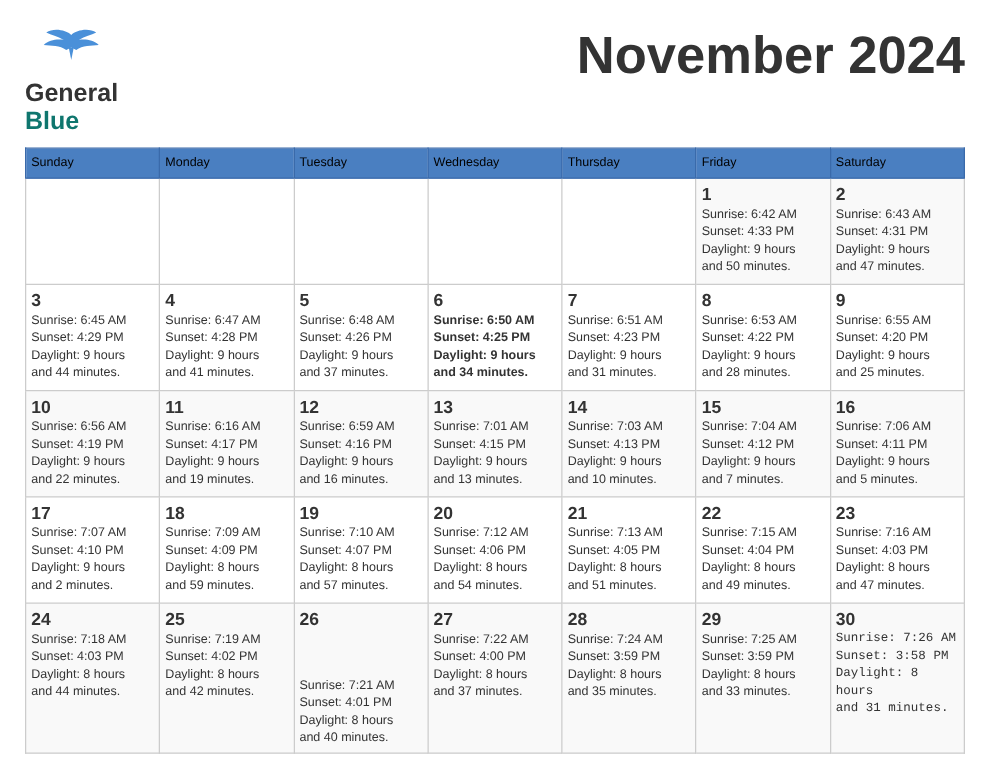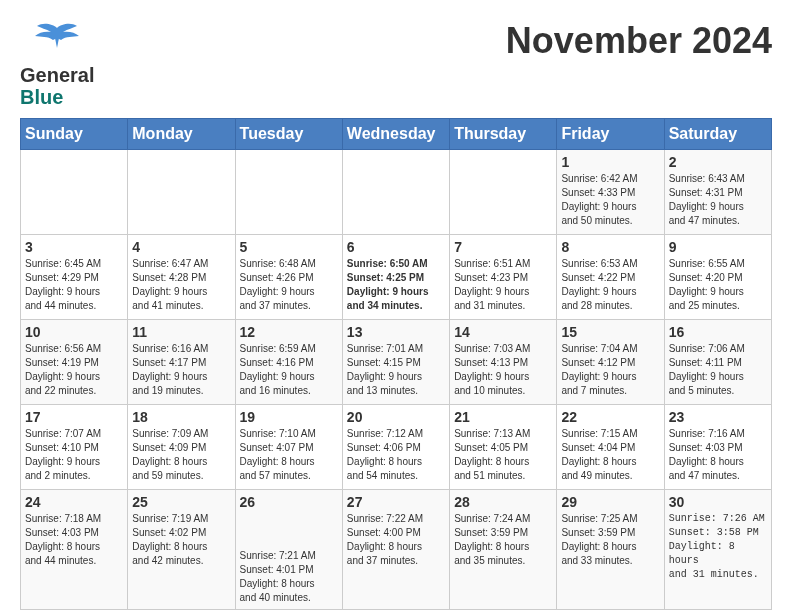--- a/index.html
+++ b/index.html
@@ -18,38 +18,38 @@
     }
     .logo {
       display: flex;
       flex-direction: column;
       align-items: flex-start;
     }
     .title-section {
       text-align: right;
     }
     .month-title {
-      font-size: 36px;
+      font-size: 42px;
       font-weight: bold;
       color: #333;
     }
     .subtitle {
       font-size: 16px;
       color: #555;
     }
     table {
       width: 100%;
       border-collapse: collapse;
       table-layout: fixed;
     }
     thead tr th {
       background: #4a7fc1;
-      color: #ffffff;
-      font-size: 16px;
-      font-weight: bold;
+      color: #000000;
+      font-size: 10px;
+      font-weight: normal;
       padding: 6px 4px;
       text-align: left;
       border: 1px solid #3a6aaa;
     }
     tbody tr td {
       border: 1px solid #ccc;
       vertical-align: top;
       padding: 4px;
       font-size: 10px;
       color: #333;

